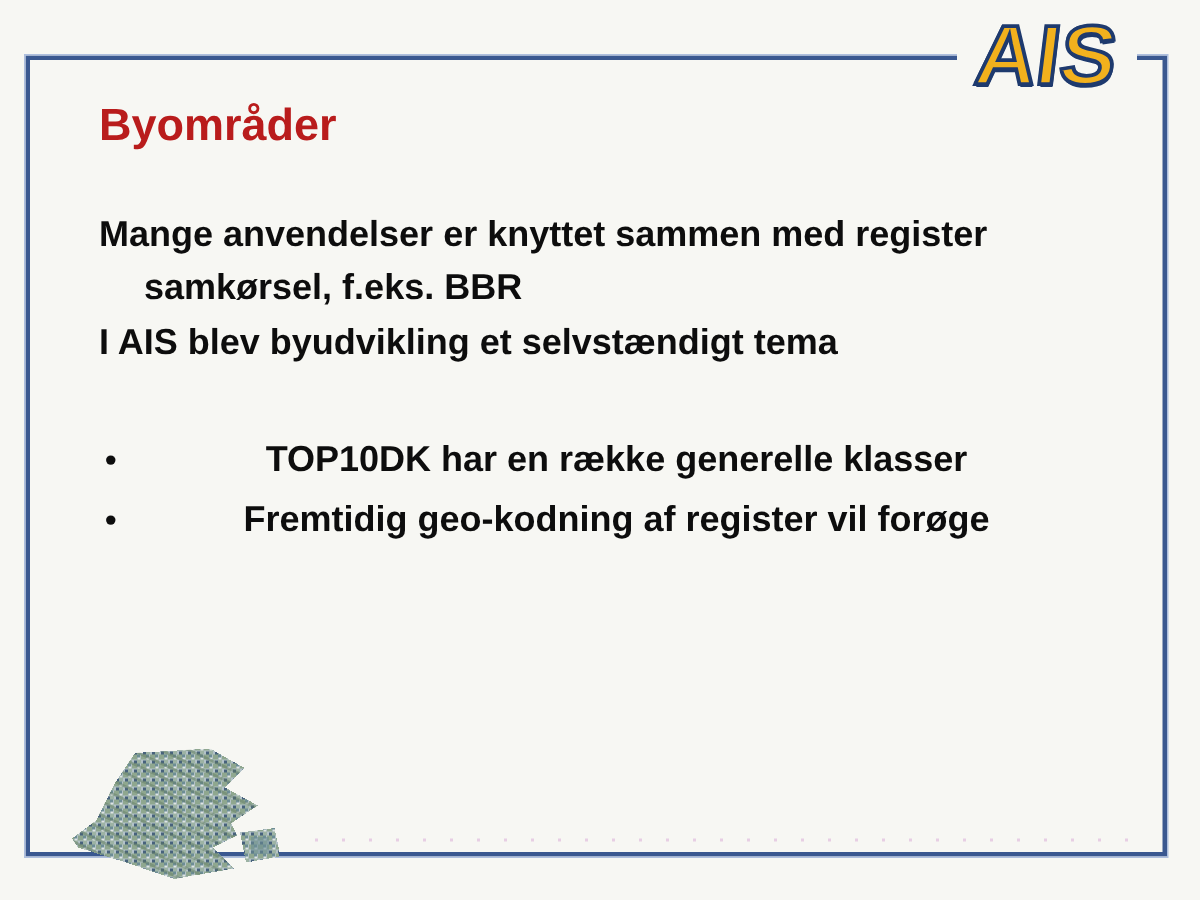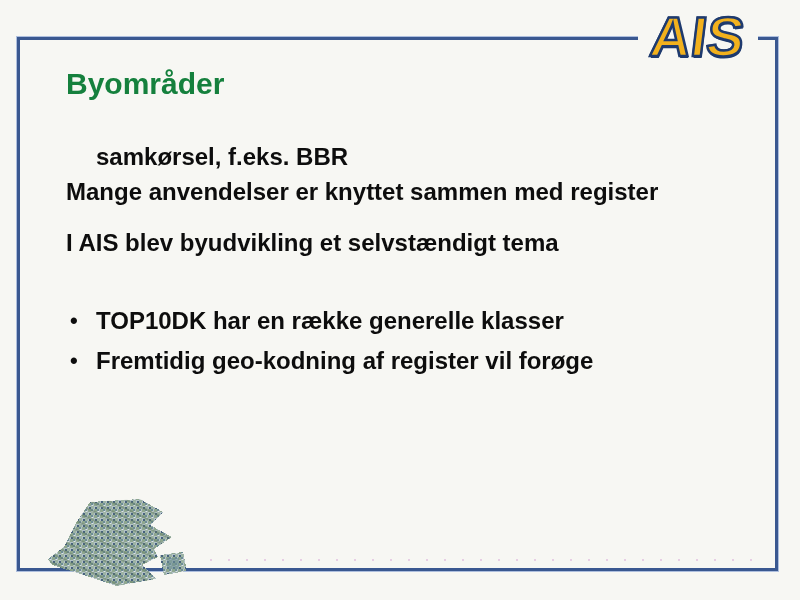--- a/index.html
+++ b/index.html
@@ -51,49 +51,49 @@
     color: #f2b11d;
     -webkit-text-stroke: 2.5px #1e3a6e;
     text-shadow: 1px 2px 0 #1e3a6e, -1px -1px 0 #2a4474;
   }
   .title {
     position: absolute;
     left: 66px;
     top: 68px;
     font-size: 30px;
     font-weight: 700;
-    color: #15803d;
+    color: #b91c1c;
     line-height: 32px;
     z-index: 2;
   }
   .content {
     position: absolute;
     left: 66px;
     top: 139px;
     width: 660px;
     color: #0d0d0d;
     font-size: 24px;
     font-weight: 700;
     z-index: 2;
   }
   .para .line { line-height: 35px; white-space: nowrap; }
   .para .line.cont { padding-left: 30px; }
-  .para + .para { margin-top: 16px; }
+  .para + .para { margin-top: 2px; }
   .bullets { margin-top: 44px; }
   .bullet-item { display: flex; }
   .bullet-item + .bullet-item { margin-top: 7px; }
   .bullet-marker {
     flex: 0 0 30px;
     width: 30px;
     padding-left: 4px;
     box-sizing: border-box;
     line-height: 33px;
     font-size: 22px;
   }
-  .bullet-text { flex: 1; }
+  .bullet-text { flex: 1; text-align: center; }
   .bullet-text .line { line-height: 33px; white-space: nowrap; }
   
   .map-graphic {
     position: absolute;
     left: 46px;
     top: 497px;
     width: 140px;
     height: 93px;
     z-index: 2;
   }
@@ -118,22 +118,22 @@
 
   <div class="logo">
     <span>AIS</span>
   </div>
 
   <h1 class="title" style="margin:0;">Byområder</h1>
 
   <div class="content">
 
     <div class="para">
+      <div class="line">Mange anvendelser er knyttet sammen med register</div>
       <div class="line cont">samkørsel, f.eks. BBR</div>
-      <div class="line">Mange anvendelser er knyttet sammen med register</div>
     </div>
 
     <div class="para">
       <div class="line">I AIS blev byudvikling et selvstændigt tema</div>
     </div>
 
     <div class="bullets">
 
       <div class="bullet-item">
         <div class="bullet-marker">•</div>

